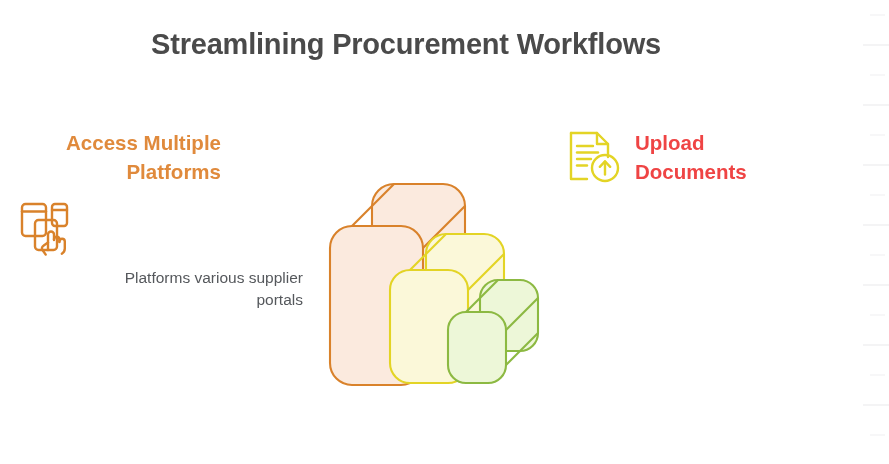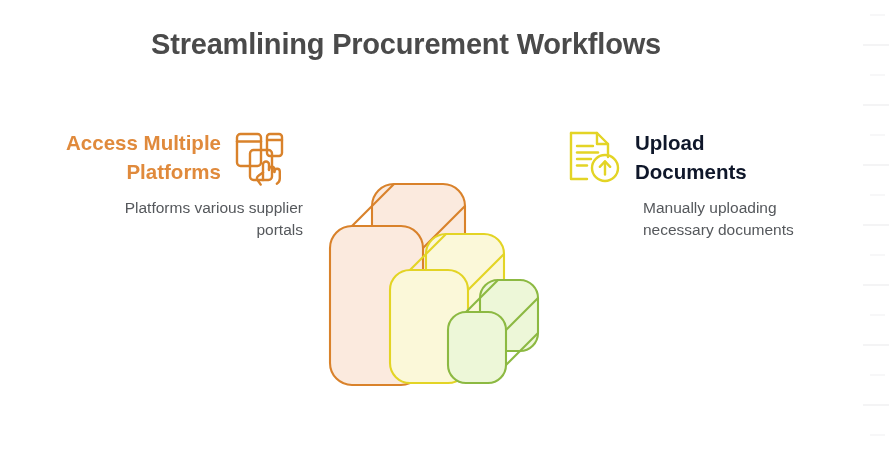--- a/index.html
+++ b/index.html
@@ -51,21 +51,21 @@
   }
 
   
   .feature { position: absolute; }
 
   .feat-head {
     display: flex;
     align-items: flex-start;
     gap: 12px;
   }
-  .feature.right-align .feat-head { justify-content: flex-start; }
+  .feature.right-align .feat-head { justify-content: center; flex-direction: column; }
 
   .feat-title {
     font-size: 20.5px;
     font-weight: bold;
     line-height: 1.42;
   }
   .feature.right-align .feat-title { text-align: right; }
   .feature.left-align  .feat-title { text-align: left; }
 
   .feat-body {
@@ -164,23 +164,22 @@
           <line x1="12" y1="18" x2="28" y2="18"></line>
           <line x1="12" y1="24.5" x2="33" y2="24.5"></line>
           <line x1="12" y1="31" x2="26" y2="31"></line>
           <line x1="12" y1="37.5" x2="22" y2="37.5"></line>
 
           <circle cx="40" cy="40" r="13"></circle>
           <line x1="40" y1="46.5" x2="40" y2="33.5"></line>
           <path d="M34.8 38.8 L40 33.4 L45.2 38.8"></path>
         </svg>
       </div>
-      <div class="feat-title" style="color:#0f172a; width:128px">Upload Documents</div>
+      <div class="feat-title" style="color:#ef4444; width:128px">Upload Documents</div>
     </div>
-    <div class="feat-body" style="width:200px; margin-left:78px">Manually uploading necessary documents</div>
   </div>
 
 
   <div id="center-graphic">
     <svg width="250" height="225" viewBox="0 0 250 225">
 
       <g stroke="#d9822b" stroke-width="2.1" stroke-linejoin="round" fill="#fbeade">
 
         <path d="M12 70
                  a22 22 0 0 1 22 -22

